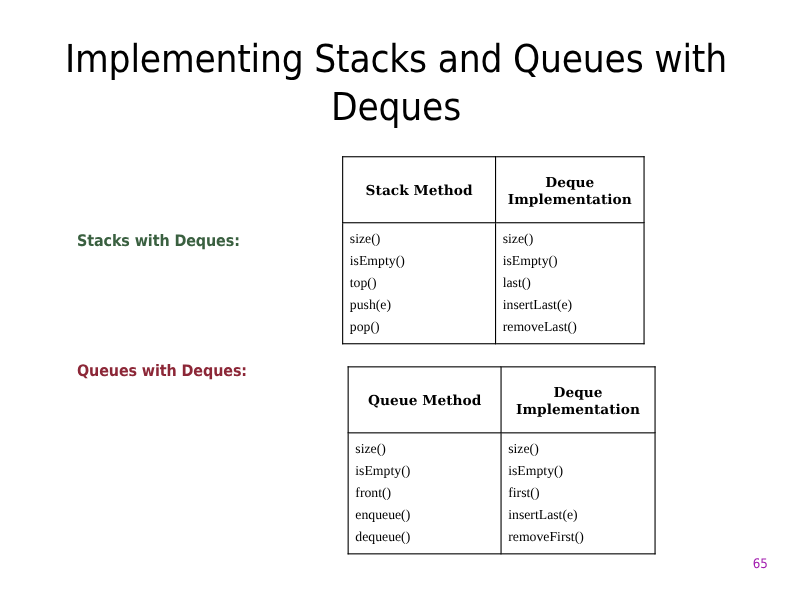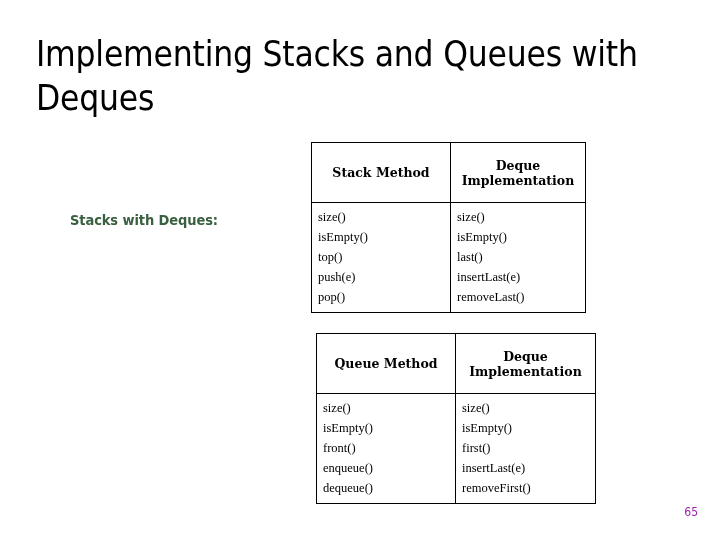--- a/index.html
+++ b/index.html
@@ -21,21 +21,21 @@
     height: 540px;
     background: #ffffff;
   }
 
   
   #slide-title {
     position: absolute;
     left: 36px;
     top: 32px;
     width: 648px;
-    text-align: left;
+    text-align: center;
     font-family: "DejaVu Sans Condensed", "Liberation Sans Narrow", "Liberation Sans", sans-serif;
     font-size: 35px;
     line-height: 44px;
     font-weight: 400;
     color: #000000;
     letter-spacing: -0.2px;
   }
 
   
   .section-label {
@@ -167,20 +167,21 @@
             <li>isEmpty()</li>
             <li>last()</li>
             <li>insertLast(e)</li>
             <li>removeLast()</li>
           </ul>
         </td>
       </tr>
     </tbody>
   </table>
 
+  <div class="section-label" id="label-queues">Queues with Deques:</div>
 
   <table class="method-table" id="table-queues">
     <colgroup>
       <col class="col-method">
       <col class="col-impl">
     </colgroup>
     <thead>
       <tr>
         <th>Queue Method</th>
         <th>Deque Implementation</th>

